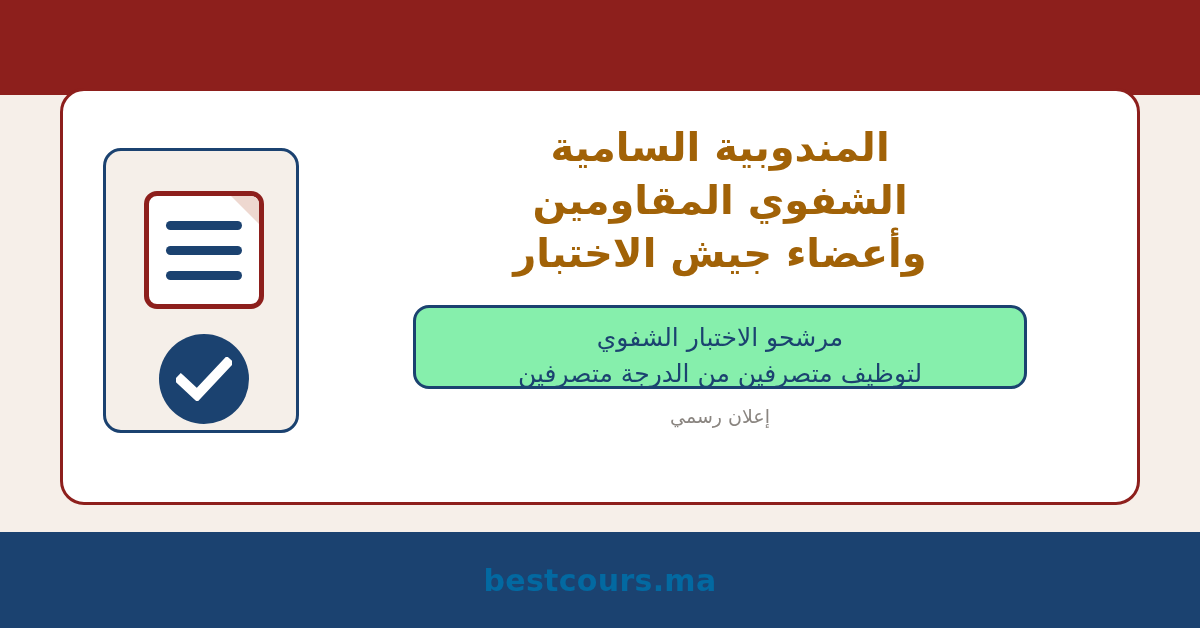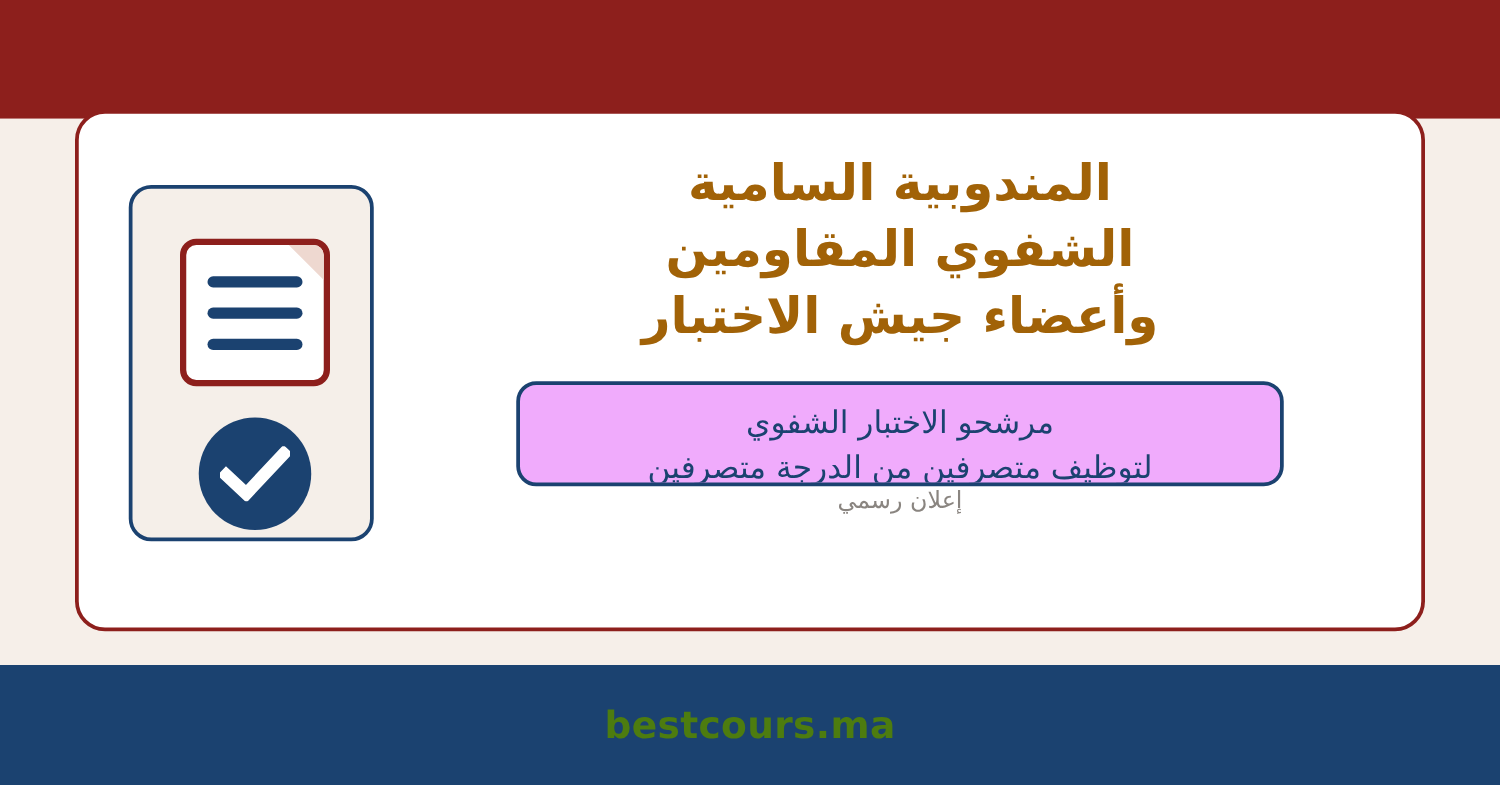--- a/index.html
+++ b/index.html
@@ -141,56 +141,57 @@
     direction: rtl;
   }
   .headline span {
     display: block;
   }
   .subtitle-box {
     margin-top: 24px;
     width: 614px;
     height: 84px;
     box-sizing: border-box;
-    background: #f0abfc;
+    background: #86efac;
     border: 3px solid #1B4270;
     border-radius: 16px;
     overflow: hidden;
     display: flex;
     flex-direction: column;
     align-items: center;
     justify-content: flex-start;
     padding-top: 12px;
   }
   .subtitle-line {
     color: #1B4270;
     font-size: 25px;
     line-height: 1.45;
     text-align: center;
     direction: rtl;
     white-space: nowrap;
   }
   .caption {
+    margin-top: 16px;
     color: #8A8580;
     font-size: 19px;
     text-align: left;
     direction: rtl;
   }
 
   
   .footer-brand {
     position: absolute;
     left: 0;
     top: 532px;
     width: 1200px;
     height: 96px;
     display: flex;
     align-items: center;
     justify-content: center;
-    color: #4d7c0f;
+    color: #0369a1;
     font-size: 30px;
     font-weight: bold;
     letter-spacing: 0.3px;
     direction: ltr;
   }
 </style>
 </head>
 <body>
 
 <div class="band-top"></div>

